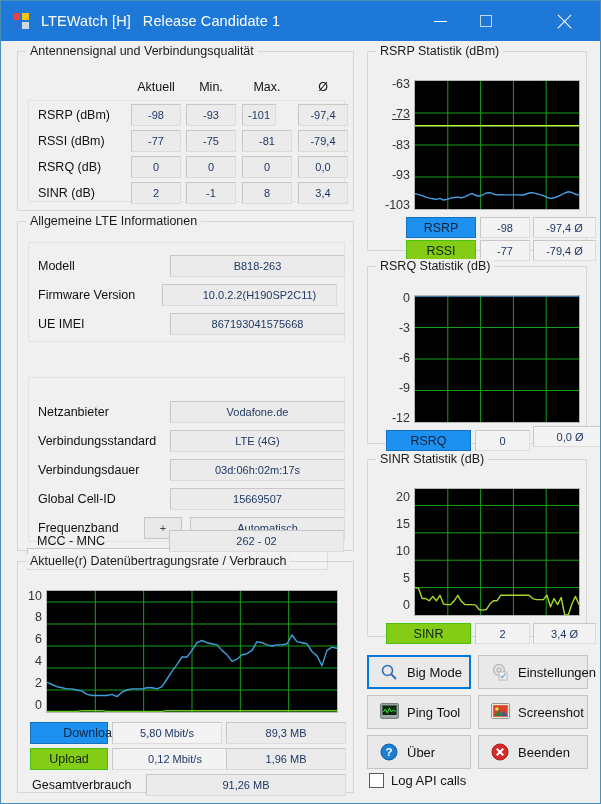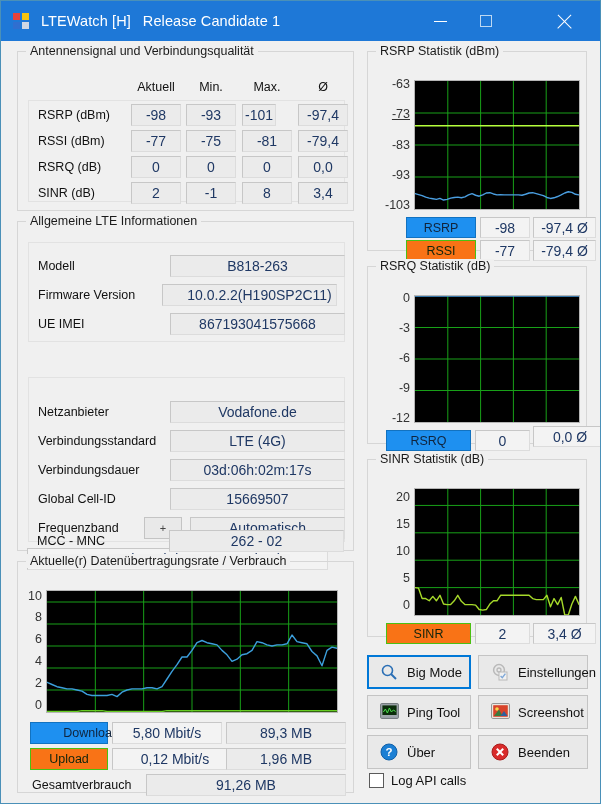--- a/index.html
+++ b/index.html
@@ -115,21 +115,21 @@
     white-space: nowrap;
   }
   .field {
     position: absolute;
     box-sizing: border-box;
     background: #ebebeb;
     border: 1px solid #c7c7c7;
     border-right-color: #dcdcdc;
     border-bottom-color: #dcdcdc;
     color: #1f3864;
-    font-size: 14px;
+    font-size: 11px;
     display: flex;
     align-items: center;
     justify-content: center;
     white-space: nowrap;
   }
   .field.light { background: #f3f3f3; }
   .colhdr {
     position: absolute;
     font-size: 12.5px;
     color: #111;
@@ -158,21 +158,21 @@
     box-sizing: border-box;
     font-size: 12.5px;
     color: #111;
     display: flex;
     align-items: center;
     justify-content: center;
     border: 1px solid #9a9a9a;
     white-space: nowrap;
   }
   .chip.blue { background: #1e90f0; color: #10243d; border-color: #1272c0; }
-  .chip.green { background: #f97316; color: #10240d; border-color: #4bc013; }
+  .chip.green { background: #84cc16; color: #10240d; border-color: #4bc013; }
 
   
   .btn {
     position: absolute;
     box-sizing: border-box;
     background: #e9e9e9;
     border: 1px solid #c4c4c4;
     font-size: 13px;
     color: #111;
     display: flex;

